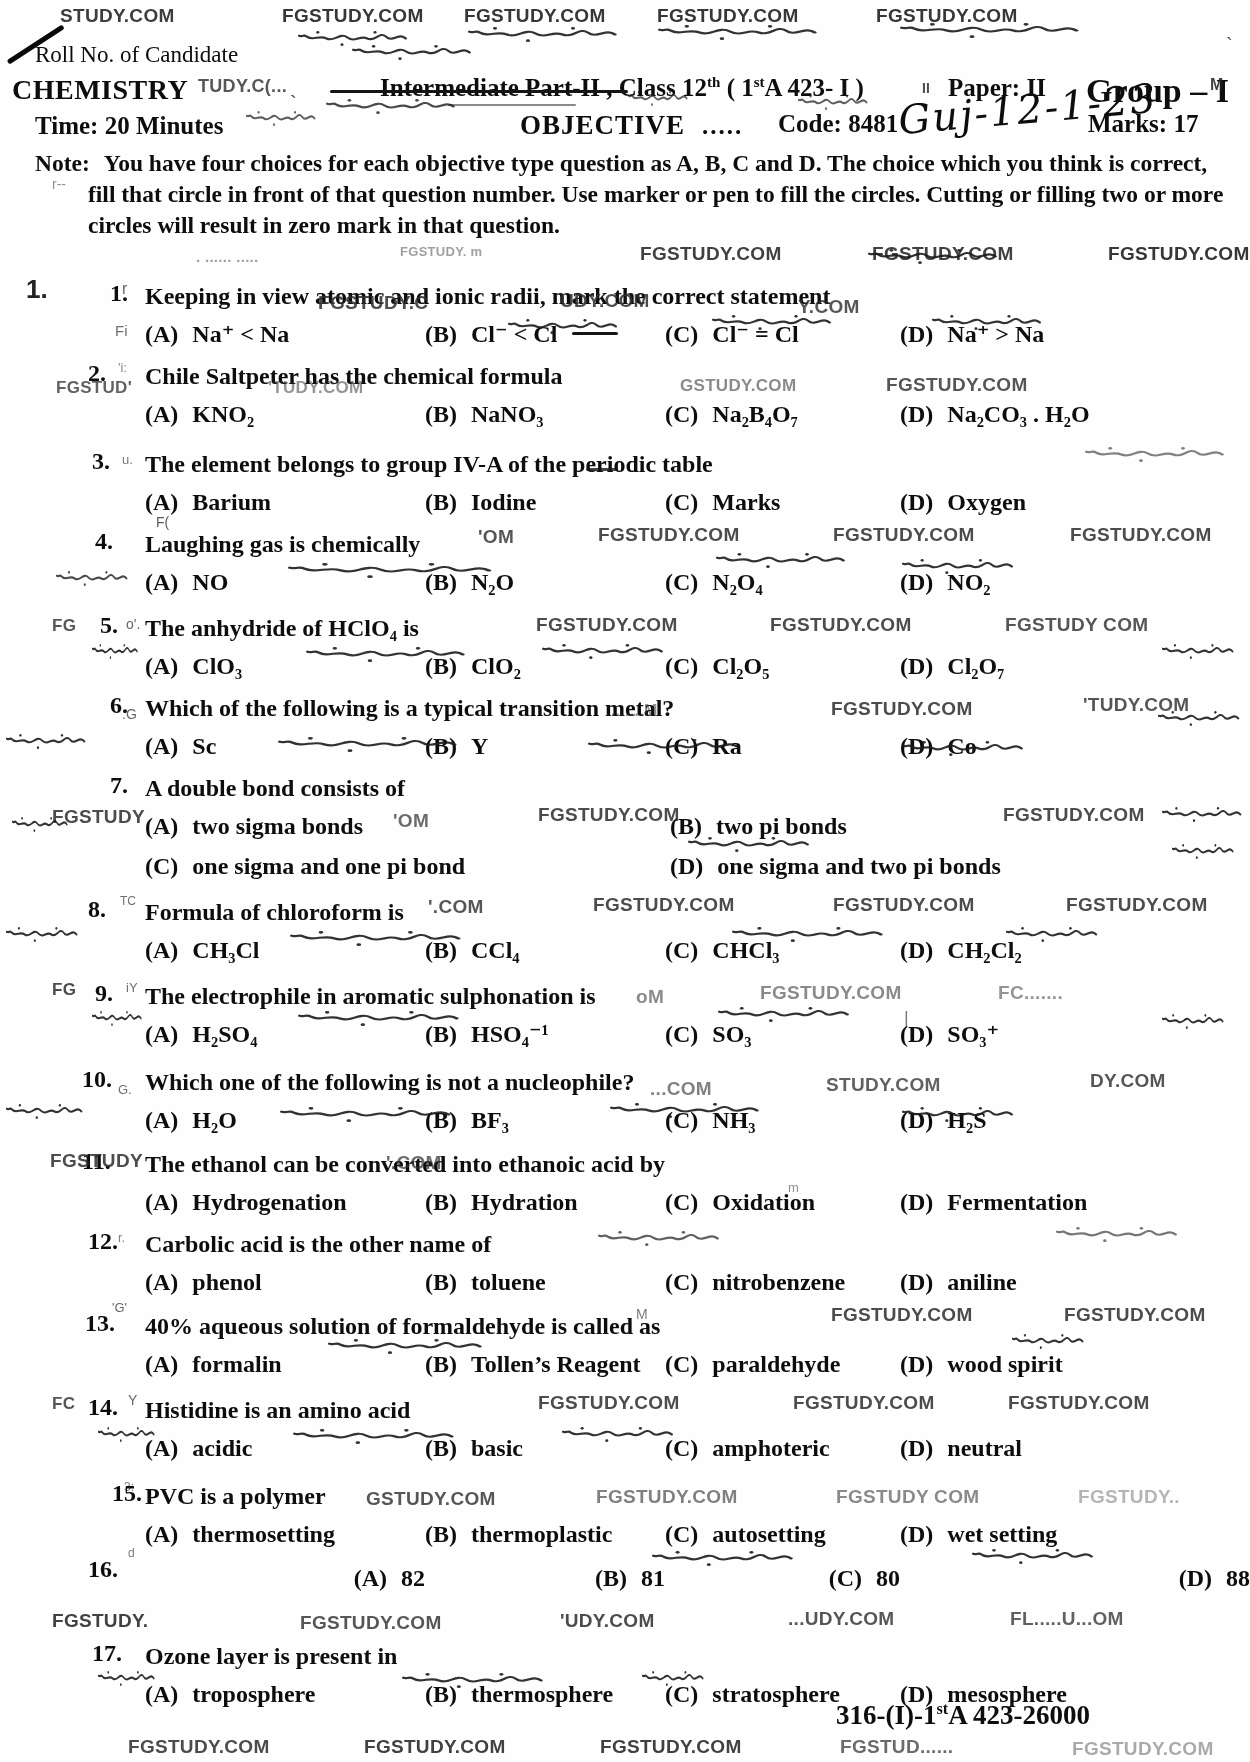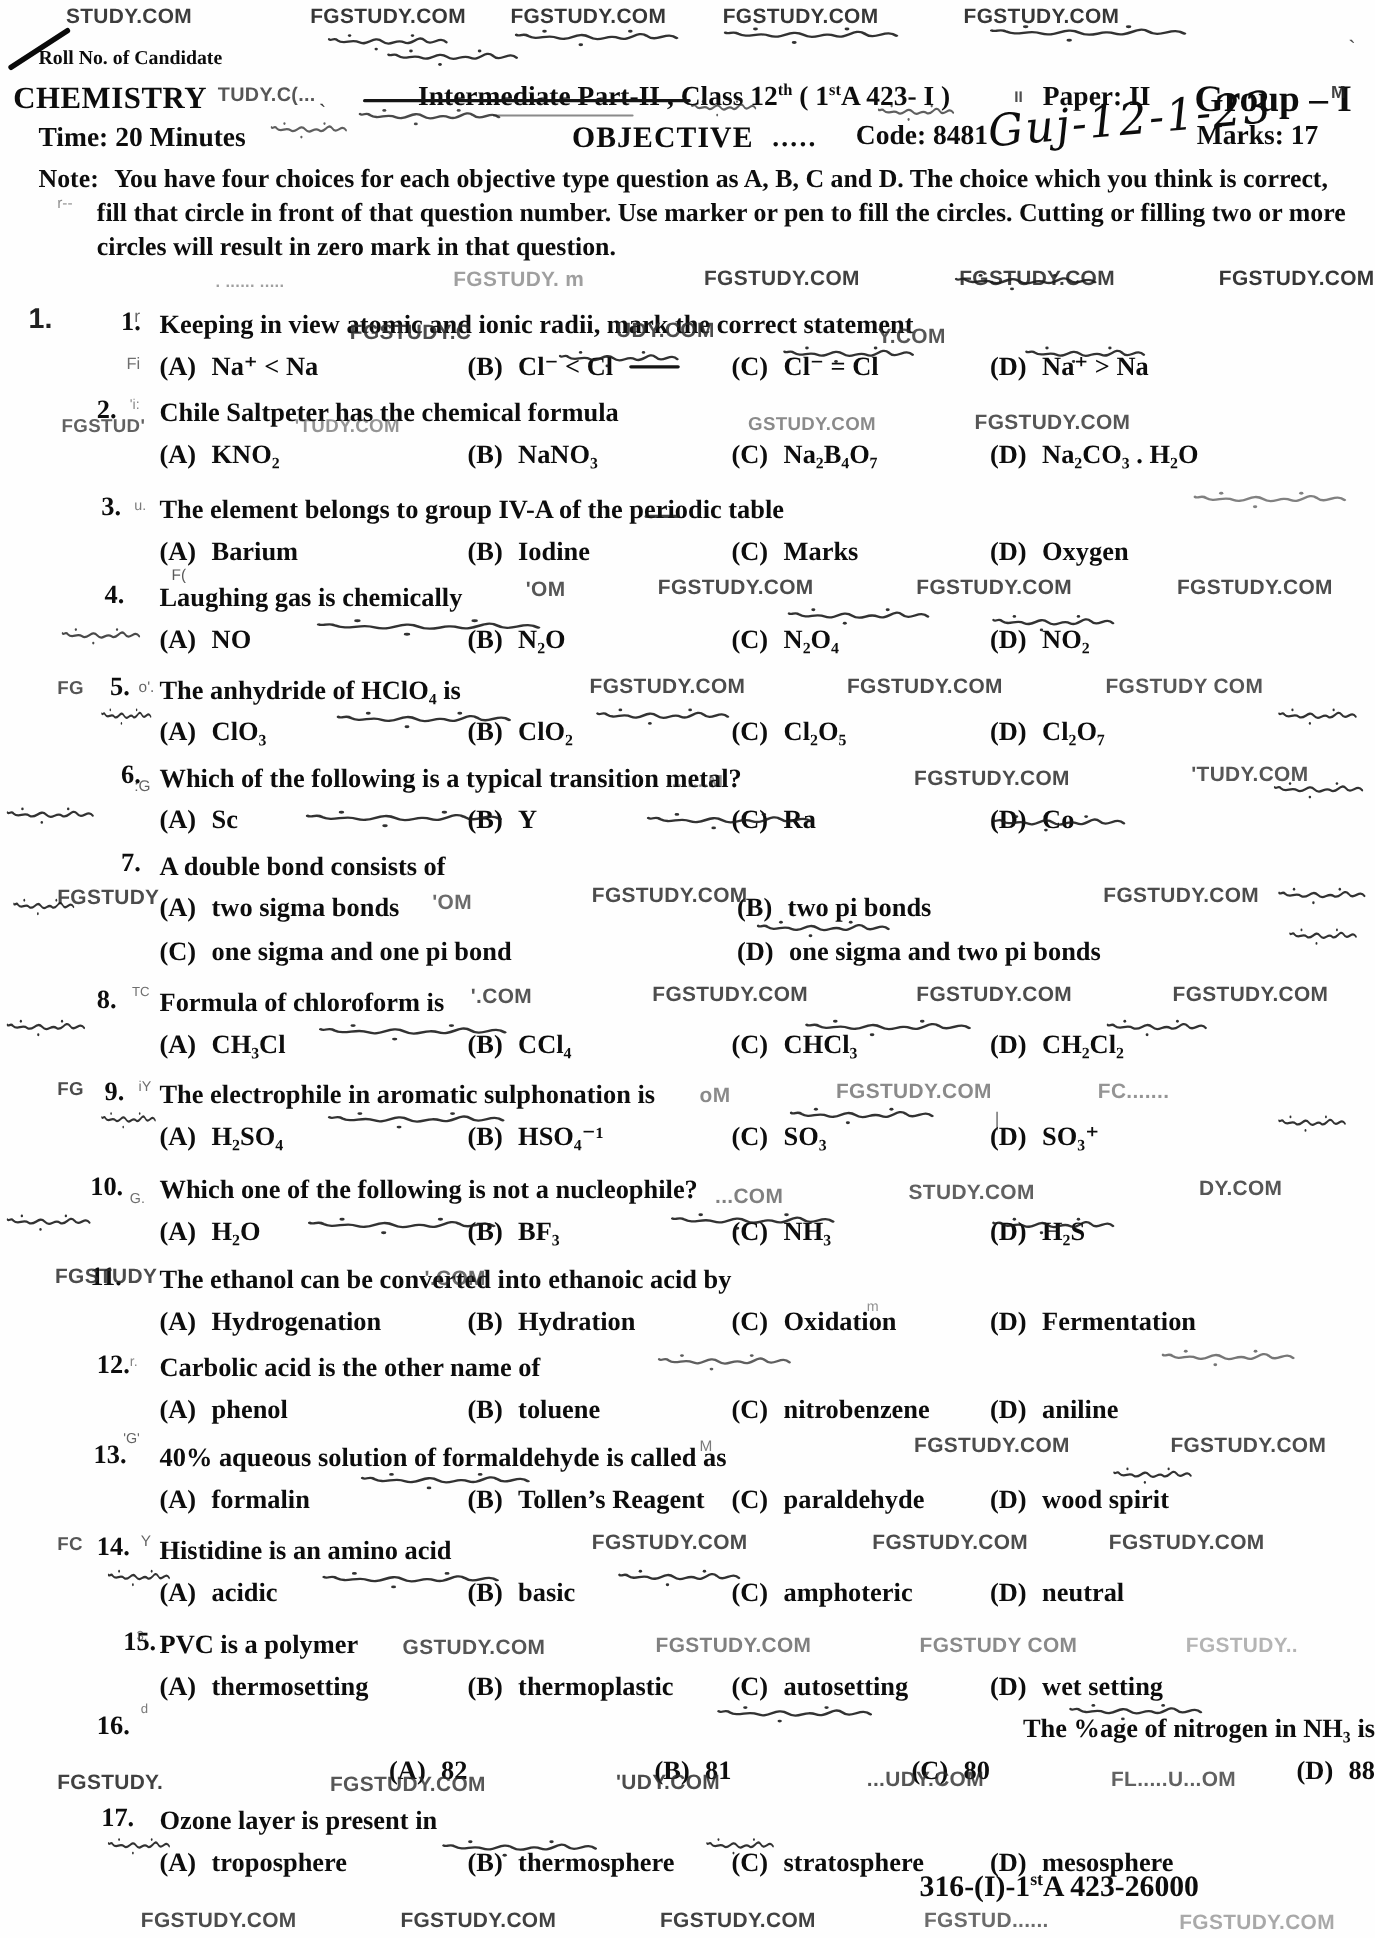--- a/index.html
+++ b/index.html
@@ -10,21 +10,21 @@
       font-weight:bold;font-size:19px;color:#2d2d2d;letter-spacing:.3px;white-space:nowrap;}
   .urdu{position:absolute;height:17px;}
   .urdu svg{width:100%;height:100%;display:block;}
   .artifact{position:absolute;font-family:"Liberation Sans","DejaVu Sans",sans-serif;
       color:#222;white-space:nowrap;}
   .dash{position:absolute;background:#151515;border-radius:2px;}
   .pen-stroke{position:absolute;left:8px;top:60px;width:66px;height:5px;background:#0a0a0a;
       transform:rotate(-33deg);transform-origin:left center;border-radius:3px;}
   
   .abs{position:absolute;white-space:nowrap;}
-  .h-roll{left:35px;top:42px;font-size:18px;font-weight:700;}
+  .h-roll{left:35px;top:42px;font-size:23px;font-weight:400;}
   .h-chem{left:12px;top:74px;font-size:28px;font-weight:700;letter-spacing:.5px;}
   .h-title{left:380px;top:74px;font-size:25px;font-weight:700;}
   .h-paper{left:948px;top:74px;font-size:25px;font-weight:700;}
   .h-group{left:1086px;top:72px;font-size:34px;font-weight:700;}
   .h-time{left:35px;top:112px;font-size:25px;font-weight:700;}
   .h-obj{left:520px;top:110px;font-size:27px;font-weight:700;letter-spacing:1px;}
   .h-dots{left:702px;top:112px;font-size:25px;font-weight:700;letter-spacing:2px;}
   .h-code{left:778px;top:110px;font-size:25px;font-weight:700;}
   .h-hand{left:898px;top:86px;font-size:40px;font-style:italic;font-weight:500;
       letter-spacing:2px;transform:rotate(-5deg);font-family:"DejaVu Serif",serif;}
@@ -219,21 +219,20 @@
     <div class="q-stem">PVC is a polymer</div>
     <div class="q-opts row4">
           <span class="opt"><span class="opt-letter">(A)</span><span class="opt-text">thermosetting</span></span>
           <span class="opt"><span class="opt-letter">(B)</span><span class="opt-text">thermoplastic</span></span>
           <span class="opt"><span class="opt-letter">(C)</span><span class="opt-text">autosetting</span></span>
           <span class="opt"><span class="opt-letter">(D)</span><span class="opt-text">wet setting</span></span>
         </div>
   </div>
       <div class="question" style="top: 1556px; text-align: right;">
     <span class="q-num" style="left: 88px;">16.</span>
-    <div class="q-stem">The %age of nitrogen in NH₃ is</div>
     <div class="q-opts row4">
           <span class="opt"><span class="opt-letter">(A)</span><span class="opt-text">82</span></span>
           <span class="opt"><span class="opt-letter">(B)</span><span class="opt-text">81</span></span>
           <span class="opt"><span class="opt-letter">(C)</span><span class="opt-text">80</span></span>
           <span class="opt"><span class="opt-letter">(D)</span><span class="opt-text">88</span></span>
         </div>
   </div>
       <div class="question" style="top: 1640px;">
     <span class="q-num" style="left: 92px;">17.</span>
     <div class="q-stem">Ozone layer is present in</div>
@@ -252,21 +251,21 @@
       <span class="wm" style="left: 60px; top: 5px; opacity: 0.92;">STUDY.COM</span>
       <span class="wm" style="left: 282px; top: 5px; opacity: 0.95;">FGSTUDY.COM</span>
       <span class="wm" style="left: 464px; top: 5px; opacity: 0.95;">FGSTUDY.COM</span>
       <span class="wm" style="left: 657px; top: 5px; opacity: 0.95;">FGSTUDY.COM</span>
       <span class="wm" style="left: 876px; top: 5px; opacity: 0.95;">FGSTUDY.COM</span>
       <span class="wm" style="left: 198px; top: 76px; opacity: 0.8; font-size: 18px;">TUDY.C(...</span>
       <span class="wm" style="left: 640px; top: 243px; opacity: 0.9;">FGSTUDY.COM</span>
       <span class="wm" style="left: 872px; top: 243px; opacity: 0.9;">FGSTUDY.COM</span>
       <span class="wm" style="left: 1108px; top: 243px; opacity: 0.95;">FGSTUDY.COM</span>
       <span class="wm" style="left: 196px; top: 248px; opacity: 0.45; font-size: 15px;">. ...... .....</span>
-      <span class="wm" style="left: 412px; top: 244px; opacity: 0.45; font-size: 19px; text-align: center;">FGSTUDY. m</span>
+      <span class="wm" style="left: 400px; top: 244px; opacity: 0.45; font-size: 13px; text-align: center;">FGSTUDY. m</span>
       <span class="wm" style="left: 318px; top: 292px; opacity: 0.85;">FGSTUDY.C</span>
       <span class="wm" style="left: 560px; top: 290px; opacity: 0.85;">UDY.COM</span>
       <span class="wm" style="left: 798px; top: 296px; opacity: 0.8;">Y.COM</span>
       <span class="wm" style="left: 56px; top: 378px; opacity: 0.75; font-size: 17px;">FGSTUD'</span>
       <span class="wm" style="left: 268px; top: 378px; opacity: 0.5; font-size: 17px;">'TUDY.COM</span>
       <span class="wm" style="left: 680px; top: 376px; opacity: 0.55; font-size: 17px;">GSTUDY.COM</span>
       <span class="wm" style="left: 886px; top: 374px; opacity: 0.8;">FGSTUDY.COM</span>
       <span class="wm" style="left: 478px; top: 526px; opacity: 0.8;">'OM</span>
       <span class="wm" style="left: 598px; top: 524px; opacity: 0.85;">FGSTUDY.COM</span>
       <span class="wm" style="left: 833px; top: 524px; opacity: 0.85;">FGSTUDY.COM</span>

